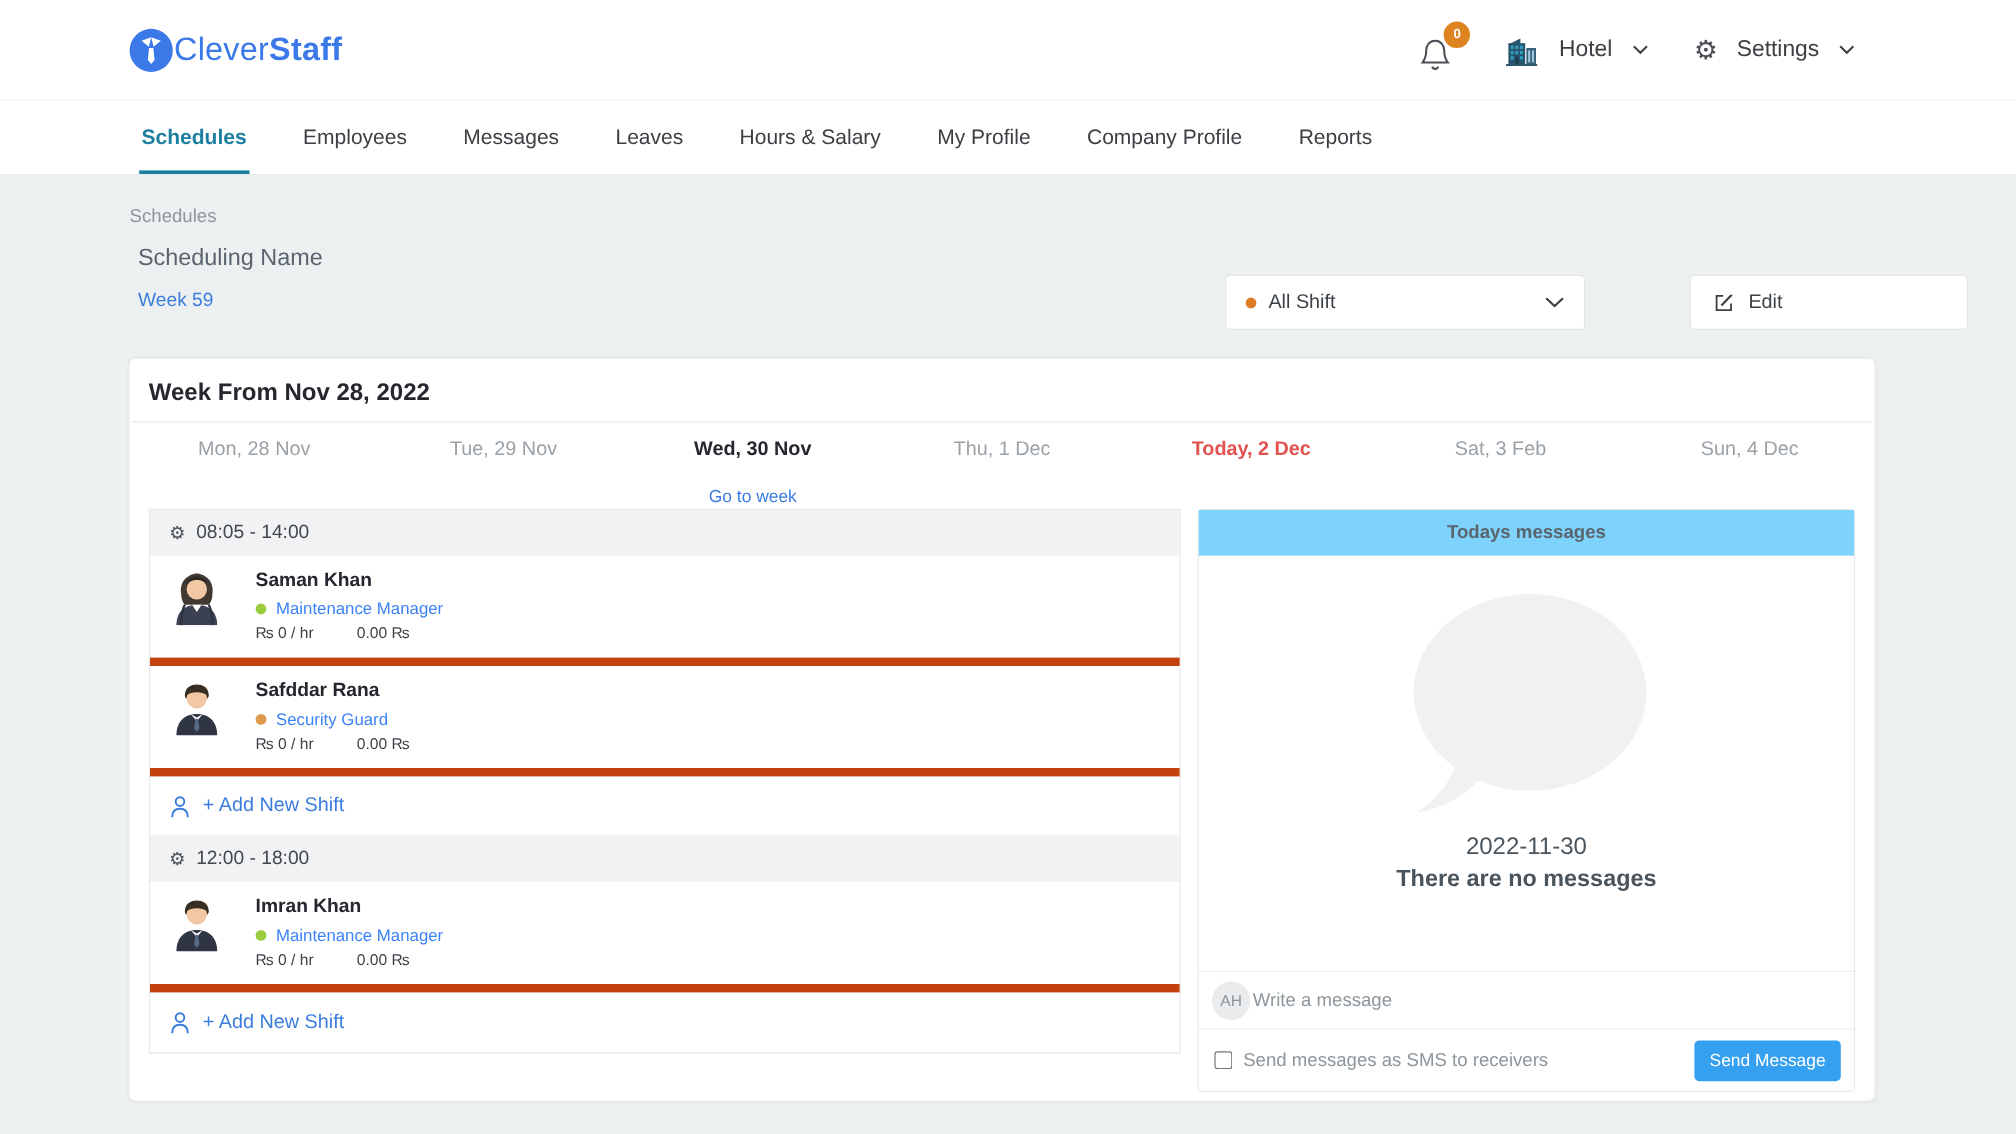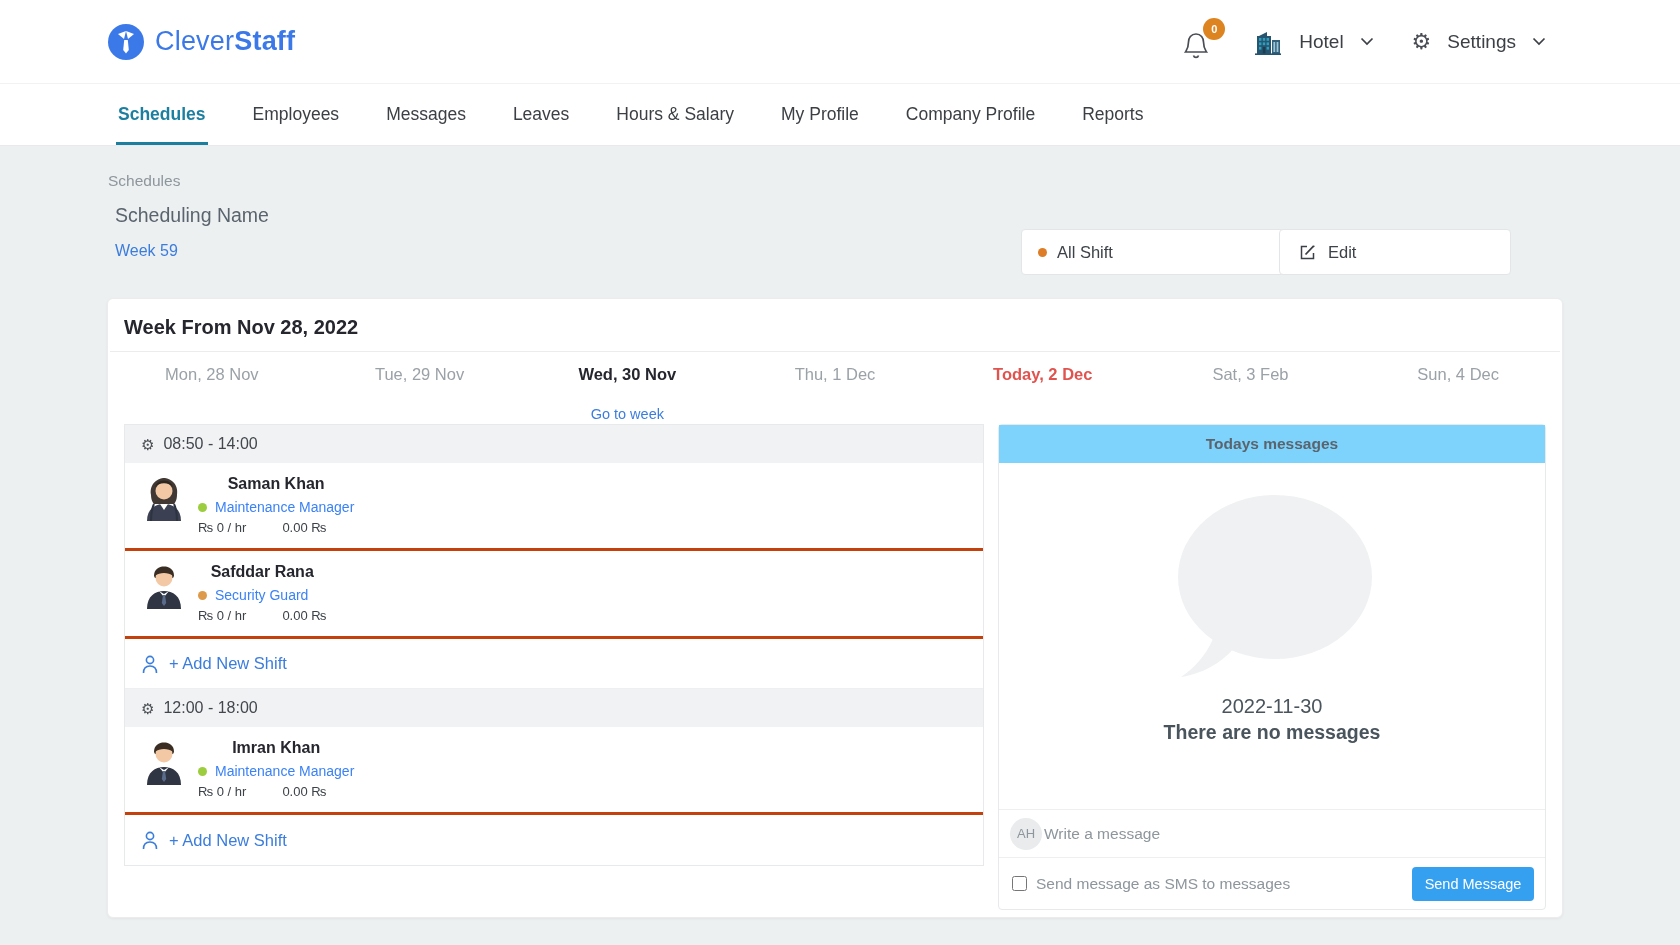--- a/index.html
+++ b/index.html
@@ -4,21 +4,21 @@
 <style>
   * { margin:0; padding:0; box-sizing:border-box; }
   html,body { background:#edf0f1; }
   .app { width:1680px; height:945px; position:relative; overflow:hidden;
          background:#edf0f1; font-family:"Liberation Sans", sans-serif; color:#3c4044; }
 
   
   .top-header { height:84px; background:#fff; display:flex; align-items:center;
                 justify-content:space-between; padding:0 134px 0 107px;
                 border-bottom:1px solid #f1f2f3; }
-  .logo { display:flex; align-items:center; gap:10px; cursor:pointer; }
+  .logo { display:flex; align-items:center; gap:0; cursor:pointer; }
   .logo-text { font-size:27px; letter-spacing:.2px; color:#3b79e8; }
   .logo-clever { font-weight:400; }
   .logo-staff  { font-weight:700; }
   .header-right { display:flex; align-items:center; gap:38px; }
   .bell-wrap { position:relative; padding:6px 6px 0 0; cursor:pointer; }
   .badge { position:absolute; top:-6px; right:-10px; width:22px; height:22px;
            background:#dd8420; color:#fff; border-radius:50%; font-size:11px;
            display:flex; align-items:center; justify-content:center; font-weight:700; }
   .hdr-item { display:flex; align-items:center; gap:16px; font-size:19px; color:#3c4044; cursor:pointer; }
   .gear-glyph { font-size:22px; color:#4a4e54; line-height:1; }
@@ -39,21 +39,21 @@
   .week-link  { position:absolute; left:115px; top:96px; font-size:16px; color:#3b7ddd; cursor:pointer; }
 
   .shift-filter { position:absolute; left:1021px; top:83px; width:300px; height:46px;
                   background:#fff; border:1px solid #e3e6e7; border-radius:4px;
                   display:flex; align-items:center; padding:0 16px; gap:10px; cursor:pointer; }
   .shift-filter .lbl { font-size:16.5px; color:#3c4248; flex:1; }
   .dot { width:9px; height:9px; border-radius:50%; display:inline-block; flex:none; }
   .dot-orange { background:#dd7d28; }
   .dot-green  { background:#9ccd3f; }
   .dot-amber  { background:#dd9a4b; }
-  .edit-btn { position:absolute; left:1279px; top:83px; width:232px; height:46px;
+  .edit-btn { position:absolute; left:1408px; top:83px; width:232px; height:46px;
               background:#fff; border:1px solid #e3e6e7; border-radius:4px;
               display:flex; align-items:center; padding:0 18px; gap:11px;
               font-size:16.5px; color:#3c4248; cursor:pointer; }
 
   
   .card { position:absolute; left:107px; top:152px; width:1456px; height:620px;
           background:#fff; border-radius:6px; border:1px solid #ececec;
           box-shadow:0 1px 3px rgba(0,0,0,.05); }
   .card-title { padding:17px 16px 12px; font-size:20px; font-weight:700; color:#26262e; }
   .card-divider { border-top:1px solid #ececec; margin:0 2px; }
@@ -62,21 +62,21 @@
   .day.selected { color:#26262e; font-weight:700; }
   .day.today { color:#e0534e; font-weight:700; }
   .go-week { display:block; margin-top:22px; font-size:14.5px; font-weight:400;
              color:#3b7ddd; cursor:pointer; }
 
   .content-row { display:flex; padding:0 16px; gap:14px; align-items:flex-start; }
   .shifts-col { width:860px; border:1px solid #e7e9ea; }
   .shift-band { height:38px; background:#f0f2f3; display:flex; align-items:center;
                 gap:9px; padding:0 16px; font-size:16px; color:#43474d; }
   .band-gear { font-size:15px; color:#4d5156; line-height:1; }
-  .emp-row { display:flex; gap:11px; padding:12px 16px 13px; border-bottom:3px solid #c2410c;text-align:center; }
+  .emp-row { display:flex; gap:26px; padding:12px 16px 13px; border-bottom:7px solid #c2410c; }
   .emp-name { font-size:16px; font-weight:700; color:#26262e; margin-bottom:6px; }
   .emp-role { display:flex; align-items:center; gap:8px; font-size:14px;
               color:#3b82f6; margin-bottom:5px; }
   .emp-rate { font-size:13px; color:#3c4248; display:flex; gap:36px; }
   .add-row { height:50px; display:flex; align-items:center; gap:10px; padding:0 16px;
              border-bottom:1px solid #edeff0; color:#3b7ddd; font-size:16.5px; cursor:pointer; }
   .add-row:last-child { border-bottom:none; }
 
   
   .messages-panel { flex:1; border:1px solid #e7e9ea; border-radius:4px; background:#fff; }
@@ -229,21 +229,21 @@
         <div class="day">Sat, 3 Feb</div>
         <div class="day">Sun, 4 Dec</div>
       </div>
 
       <div class="content-row">
 
         <div class="shifts-col">
 
           <div class="shift-band">
             <span class="band-gear">⚙</span>
-            <span>08:50 - 14:00</span>
+            <span>08:05 - 14:00</span>
           </div>
 
           <div class="emp-row">
             <span>
               <svg width="46" height="46" viewBox="0 0 46 46">
                 <path d="M10 20 C8 8 18 3 23 3 C28 3 38 8 36 20 C36 26 33 29 33 29 L13 29 C13 29 10 26 10 20 Z" fill="#413833"></path>
                 <circle cx="23" cy="16" r="8.5" fill="#f2c9a4"></circle>
                 <path d="M14.5 12 C17 7 29 7 31.5 12 C32 9 28 5.5 23 5.5 C18 5.5 14 9 14.5 12 Z" fill="#2e2722"></path>
                 <path d="M6 46 C6 34 14 29 23 29 C32 29 40 34 40 46 Z" fill="#3b4152"></path>
                 <path d="M19 29 L23 35 L27 29 Z" fill="#fff"></path>
@@ -348,21 +348,21 @@
             </div>
             <div class="msg-date">2022-11-30</div>
             <div class="msg-empty">There are no messages</div>
           </div>
           <div class="write-row">
             <span class="ah-avatar">AH</span>
             <input class="write-input" type="text" placeholder="Write a message" style="">
           </div>
           <div class="bottom-row">
             <input type="checkbox" class="sms-check" style="">
-            <span class="sms-label">Send message as SMS to messages</span>
+            <span class="sms-label">Send messages as SMS to receivers</span>
             <button class="send-btn">Send Message</button>
           </div>
         </div>
 
       </div>
     </div>
   </div>
 </div>
 
 </body></html>

